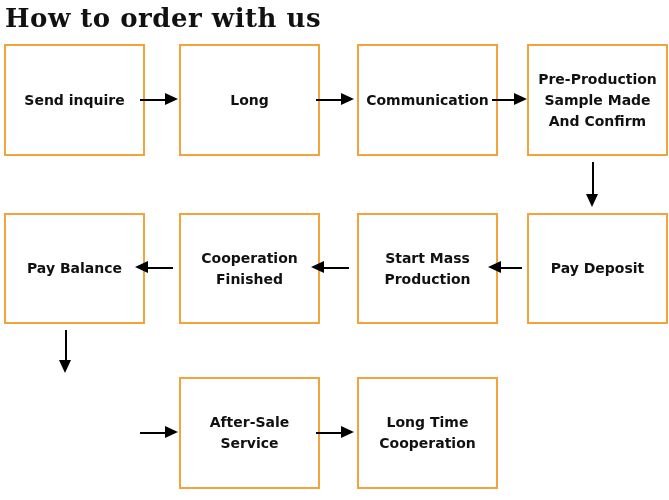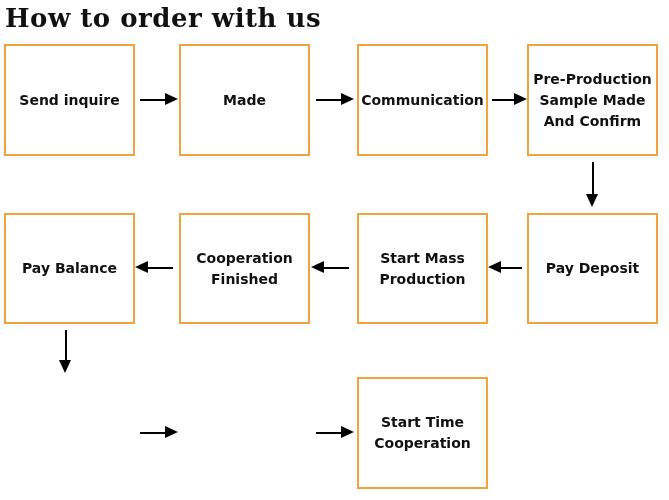--- a/index.html
+++ b/index.html
@@ -6,21 +6,21 @@
   .canvas{
     position:relative;width:669px;height:500px;background:var(--background,#ffffff);
     font-family:"DejaVu Sans",sans-serif;overflow:hidden;
   }
   .title{
     position:absolute;left:5px;top:3px;
     font-family:"DejaVu Serif",serif;font-weight:bold;font-size:26px;
     color:var(--text,#000000);letter-spacing:0.5px;
   }
   .box{
-    position:absolute;width:131px;height:112px;box-sizing:border-box;
+    position:absolute;width:141px;height:112px;box-sizing:border-box;
     border:2px solid var(--box-border,#F2A33C);background:#ffffff;
     display:flex;align-items:center;justify-content:center;text-align:center;
     font-size:14px;font-weight:bold;color:var(--text,#111111);
     line-height:1.5;padding:0 3px;
   }
   .c1{left:4px}.c2{left:179px}.c3{left:357px}.c4{left:527px}
   .r1{top:44px}.r2{top:213px;height:111px}.r3{top:377px}
 
   .h-line{position:absolute;height:2px;background:var(--arrow,#000000);}
   .h-line.right::after{
@@ -41,30 +41,31 @@
   }
 </style>
 </head>
 <body>
 
 <div class="canvas">
 
   <div class="title">How to order with us</div>
 
   <div class="box r1 c1">Send inquire</div>
-  <div class="box r1 c2">Made</div>
+  <div class="box r1 c2">Long</div>
   <div class="box r1 c3">Communication</div>
   <div class="box r1 c4">Pre-Production Sample Made And Confirm</div>
 
   <div class="box r2 c1">Pay Balance</div>
   <div class="box r2 c2">Cooperation Finished</div>
   <div class="box r2 c4">Pay Deposit</div>
   <div class="box r2 c3">Start Mass Production</div>
 
-  <div class="box r3 c3">Start Time Cooperation</div>
+  <div class="box r3 c2">After-Sale Service</div>
+  <div class="box r3 c3">Long Time Cooperation</div>
 
   <div class="h-line right" style="left:140px;top:99px;width:25px;"></div>
   <div class="h-line right" style="left:316px;top:99px;width:25px;"></div>
   <div class="h-line right" style="left:492px;top:99px;width:22px;"></div>
 
   <div class="v-line down" style="left:592px;top:162px;height:32px;"></div>
 
   <div class="h-line left" style="left:501px;top:267px;width:21px;"></div>
   <div class="h-line left" style="left:324px;top:267px;width:25px;"></div>
   <div class="h-line left" style="left:148px;top:267px;width:25px;"></div>

